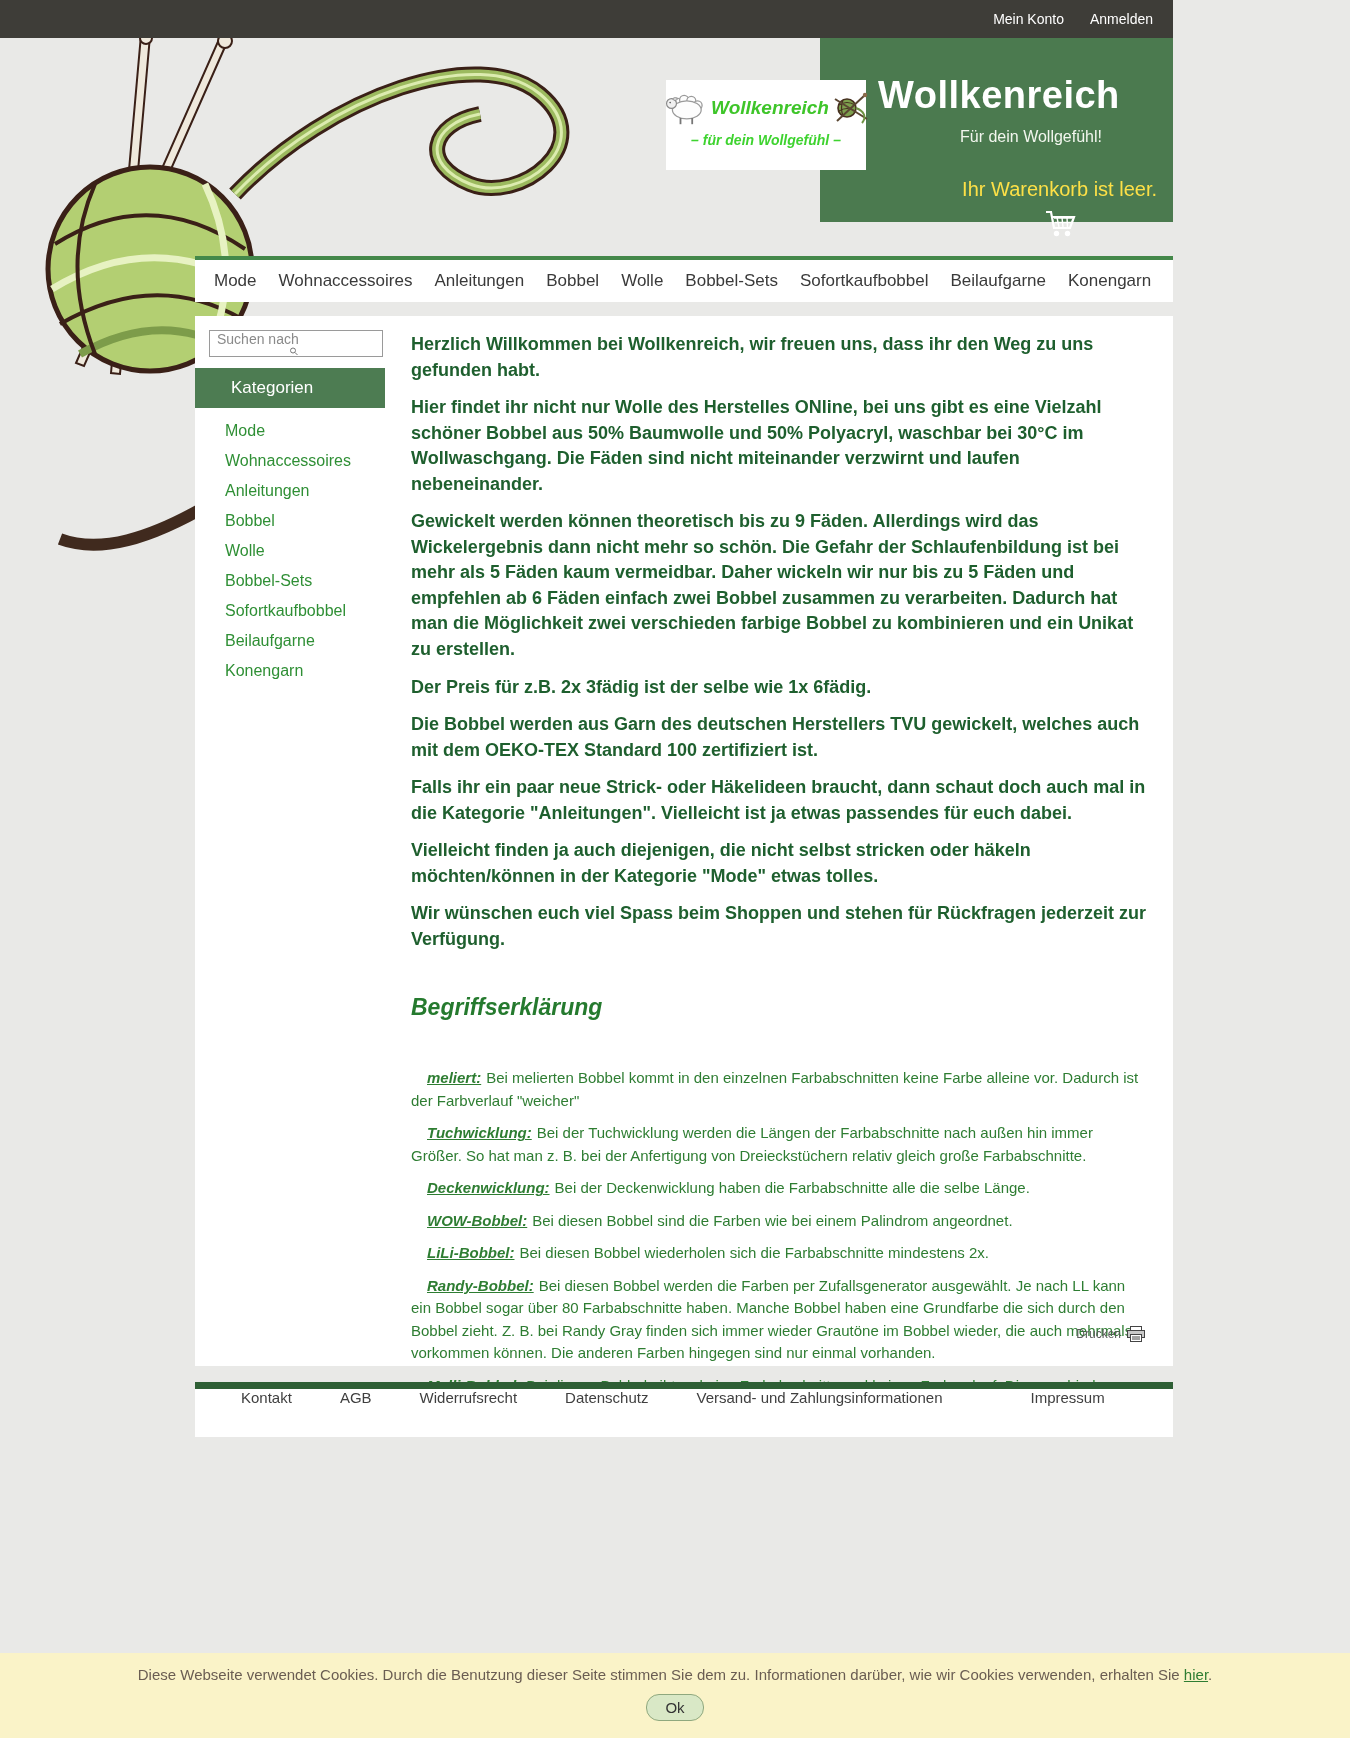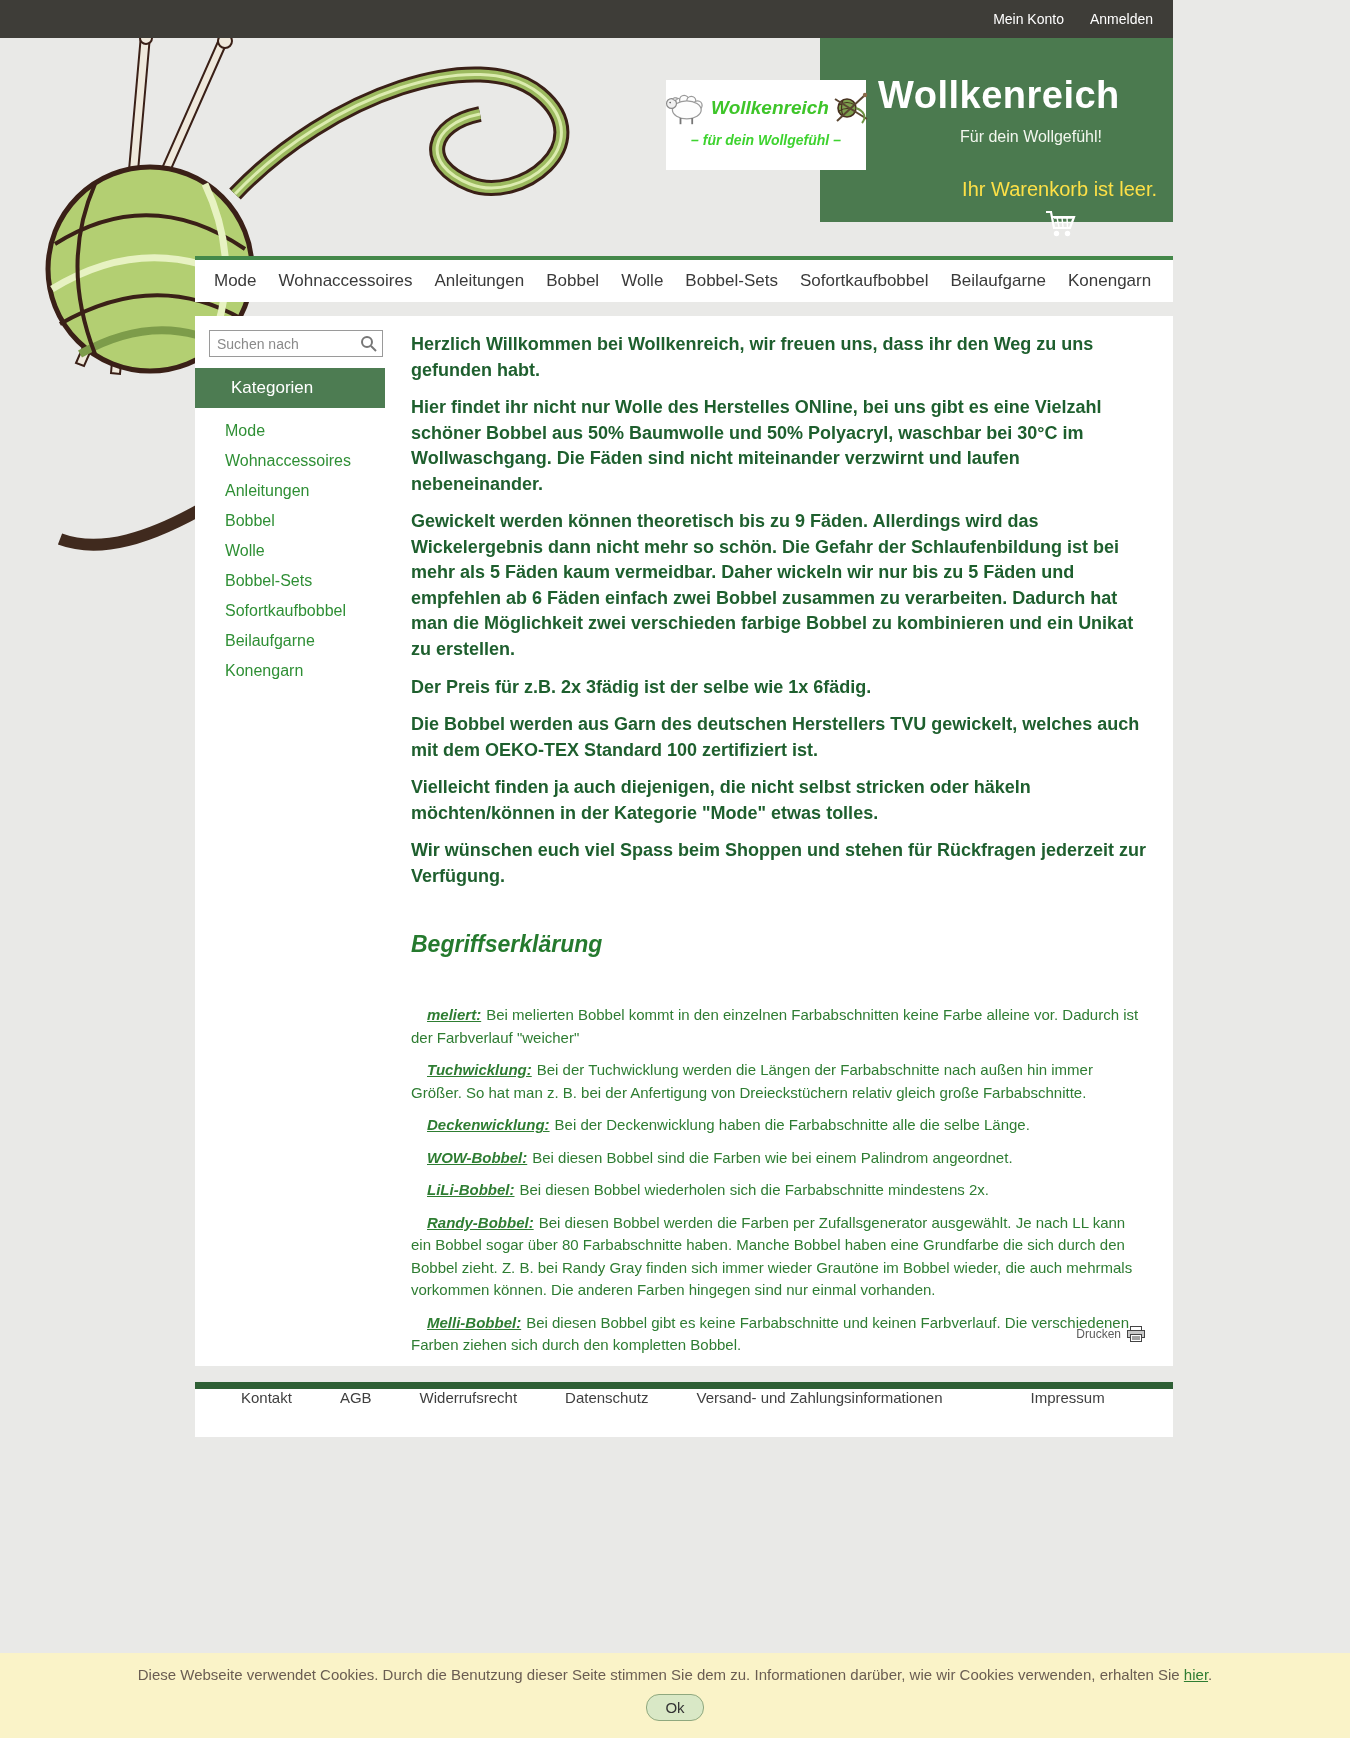--- a/index.html
+++ b/index.html
@@ -42,21 +42,21 @@
   .nav {
     position:absolute; left:195px; top:256px; width:978px; height:46px;
     background:#fff; border-top:4px solid #44884a; z-index:3;
     display:flex; align-items:center; padding-left:8px;
   }
   .nav a { font-size:17px; color:#3a3a3a; text-decoration:none; padding:0 11px; cursor:pointer; white-space:nowrap; }
   
   .content { position:absolute; left:195px; top:316px; width:978px; height:1050px; background:#fff; z-index:3; }
   .search-box {
     position:absolute; left:14px; top:14px; width:174px; height:27px;
-    border:1px solid #9a9a9a; background:#fff; display:flex; align-items:center; padding-right:4px;
+    border:1px solid #9a9a9a; background:#fff; display:flex; align-items:center; padding-right:4px;flex-direction:column;
   }
   .search-box input {
     border:none; outline:none; flex:1; width:100%; font-size:14px; color:#555;
     padding-left:7px; font-family:"Liberation Sans", sans-serif;
   }
   .search-box input::placeholder { color:#8a8a8a; }
   .cat-header {
     position:absolute; left:0; top:52px; width:190px; height:40px;
     background:#4d7c52; color:#fff; font-size:17px;
     display:flex; align-items:center; padding-left:36px;
@@ -203,20 +203,21 @@
     <li><a>Beilaufgarne</a></li>
     <li><a>Konengarn</a></li>
   </ul>
 
   <div class="main-col">
     <p class="intro">Herzlich Willkommen bei Wollkenreich, wir freuen uns, dass ihr den Weg zu uns gefunden habt.</p>
     <p class="intro">Hier findet ihr nicht nur Wolle des Herstelles ONline, bei uns gibt es eine Vielzahl schöner Bobbel aus 50% Baumwolle und 50% Polyacryl, waschbar bei 30°C im Wollwaschgang. Die Fäden sind nicht miteinander verzwirnt und laufen nebeneinander.</p>
     <p class="intro">Gewickelt werden können theoretisch bis zu 9 Fäden. Allerdings wird das Wickelergebnis dann nicht mehr so schön. Die Gefahr der Schlaufenbildung ist bei mehr als 5 Fäden kaum vermeidbar. Daher wickeln wir nur bis zu 5 Fäden und empfehlen ab 6 Fäden einfach zwei Bobbel zusammen zu verarbeiten. Dadurch hat man die Möglichkeit zwei verschieden farbige Bobbel zu kombinieren und ein Unikat zu erstellen.</p>
     <p class="intro">Der Preis für z.B. 2x 3fädig ist der selbe wie 1x 6fädig.</p>
     <p class="intro">Die Bobbel werden aus Garn des deutschen Herstellers TVU gewickelt, welches auch mit dem OEKO-TEX Standard 100 zertifiziert ist.</p>
+    <p class="intro">Falls ihr ein paar neue Strick- oder Häkelideen braucht, dann schaut doch auch mal in die Kategorie "Anleitungen". Vielleicht ist ja etwas passendes für euch dabei.</p>
     <p class="intro">Vielleicht finden ja auch diejenigen, die nicht selbst stricken oder häkeln möchten/können in der Kategorie "Mode" etwas tolles.</p>
     <p class="intro">Wir wünschen euch viel Spass beim Shoppen und stehen für Rückfragen jederzeit zur Verfügung.</p>
 
     <h2 class="glossary-title">Begriffserklärung</h2>
 
     <p class="def">
       <span class="term">meliert:</span><span>Bei melierten Bobbel kommt in den einzelnen Farbabschnitten keine Farbe alleine vor. Dadurch ist der Farbverlauf "weicher"</span>
     </p>
     <p class="def">
       <span class="term">Tuchwicklung:</span><span>Bei der Tuchwicklung werden die Längen der Farbabschnitte nach außen hin immer Größer. So hat man z. B. bei der Anfertigung von Dreieckstüchern relativ gleich große Farbabschnitte.</span>

